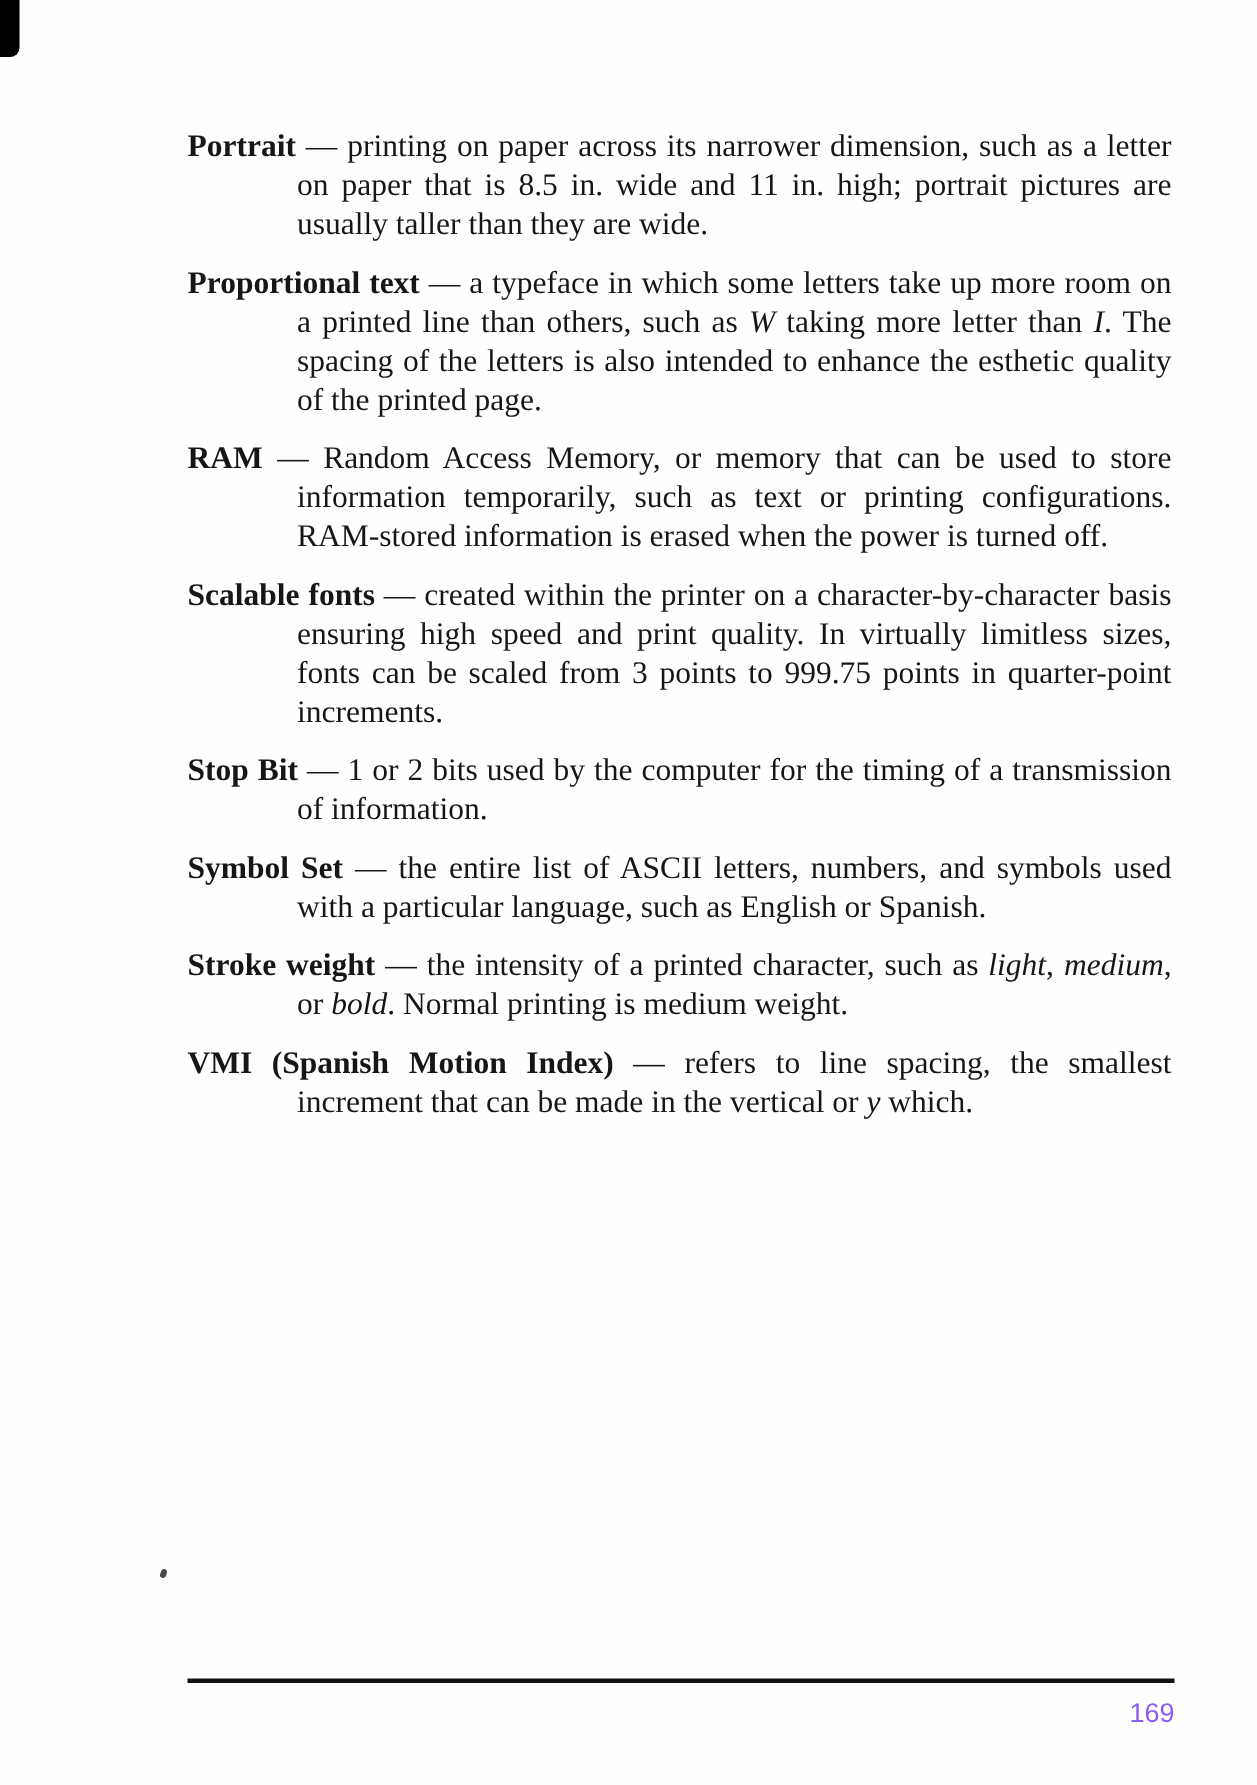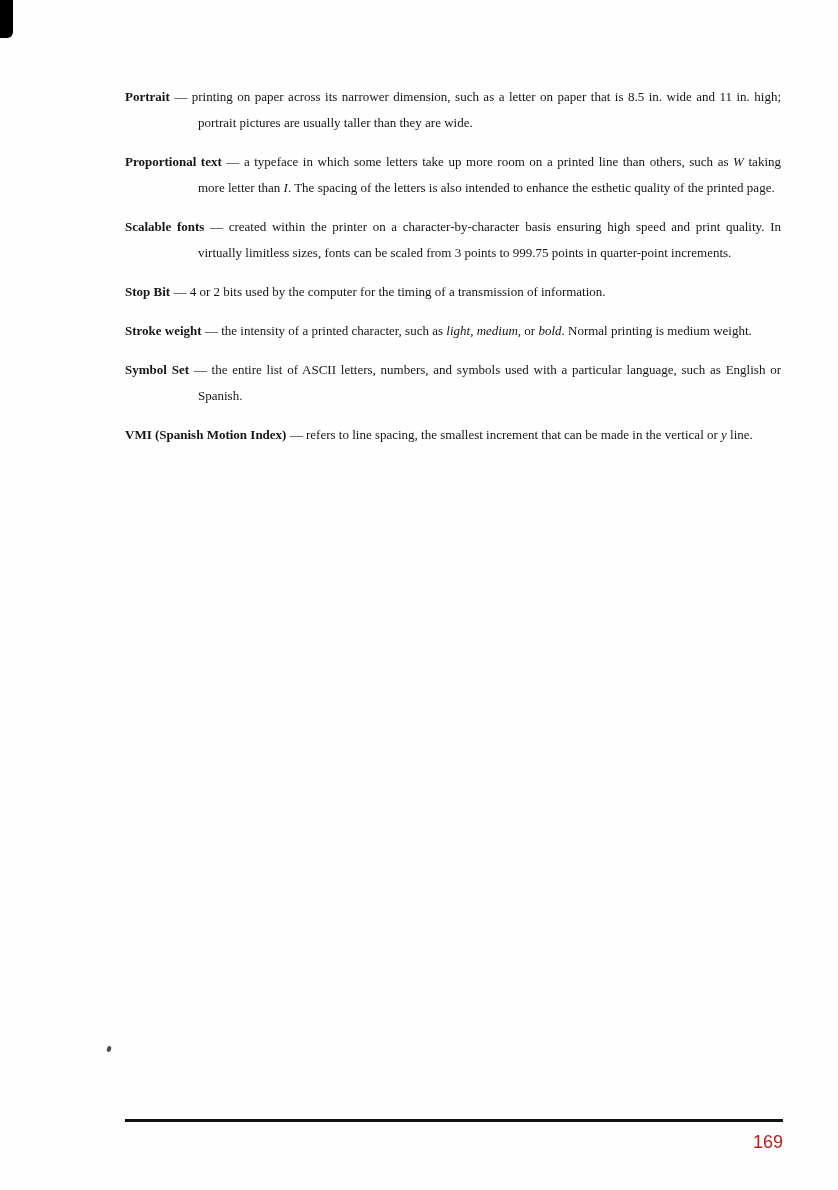--- a/index.html
+++ b/index.html
@@ -39,21 +39,21 @@
     position: absolute;
     left: 125px;
     top: 84px;
     width: 656px;
   }
   .entry {
     margin: 0 0 13px 0;
     padding-left: 73px;
     text-indent: -73px;
     text-align: justify;
-    font-size: 13px;
+    font-size: 21px;
     line-height: 26px;
   }
   .entry b.term {
     font-weight: bold;
   }
   .entry .definition i {
     font-style: italic;
   }
   .footer-rule {
     position: absolute;
@@ -62,50 +62,51 @@
     top: 1119px;
     height: 3px;
     background: #121212;
   }
   .page-number {
     position: absolute;
     right: 55px;
     top: 1132px;
     font-family: "Liberation Sans", sans-serif;
     font-size: 18px;
-    color: #b91c1c;
+    color: #8b5cf6;
   }
 </style>
 </head>
 <body>
 
 <div class="page">
 
   <div class="scan-mark-topleft"></div>
   <div class="scan-speckle"></div>
 
   <div class="content">
 
     <p class="entry"><b class="term">Portrait</b><span class="definition"><span> — printing on paper across its narrower dimension, such as a letter on paper that is 8.5 in. wide and 11 in. high; portrait pictures are usually taller than they are wide.</span></span></p>
 
     <p class="entry"><b class="term">Proportional text</b><span class="definition"><span> — a typeface in which some letters take up more room on a printed line than others, such as </span><i>W</i><span> taking more letter than </span><i>I</i><span>. The spacing of the letters is also intended to enhance the esthetic quality of the printed page.</span></span></p>
 
+    <p class="entry"><b class="term">RAM</b><span class="definition"><span> — Random Access Memory, or memory that can be used to store information temporarily, such as text or printing configurations. RAM-stored information is erased when the power is turned off.</span></span></p>
 
 
 
     <p class="entry"><b class="term">Scalable fonts</b><span class="definition"><span> — created within the printer on a character-by-character basis ensuring high speed and print quality. In virtually limitless sizes, fonts can be scaled from 3 points to 999.75 points in quarter-point increments.</span></span></p>
 
 
-    <p class="entry"><b class="term">Stop Bit</b><span class="definition"><span> — 4 or 2 bits used by the computer for the timing of a transmission of information.</span></span></p>
+    <p class="entry"><b class="term">Stop Bit</b><span class="definition"><span> — 1 or 2 bits used by the computer for the timing of a transmission of information.</span></span></p>
+
+    <p class="entry"><b class="term">Symbol Set</b><span class="definition"><span> — the entire list of ASCII letters, numbers, and symbols used with a particular language, such as English or Spanish.</span></span></p>
 
     <p class="entry"><b class="term">Stroke weight</b><span class="definition"><span> — the intensity of a printed character, such as </span><i>light</i><span>, </span><i>medium</i><span>, or </span><i>bold</i><span>. Normal printing is medium weight.</span></span></p>
 
-    <p class="entry"><b class="term">Symbol Set</b><span class="definition"><span> — the entire list of ASCII letters, numbers, and symbols used with a particular language, such as English or Spanish.</span></span></p>
-
-    <p class="entry"><b class="term">VMI (Spanish Motion Index)</b><span class="definition"><span> — refers to line spacing, the smallest increment that can be made in the vertical or </span><i>y</i><span> line.</span></span></p>
+    <p class="entry"><b class="term">VMI (Spanish Motion Index)</b><span class="definition"><span> — refers to line spacing, the smallest increment that can be made in the vertical or </span><i>y</i><span> which.</span></span></p>
 
   </div>
 
   <div class="footer-rule"></div>
 
   <div class="page-number">169</div>
 
 </div>
 
 </body></html>

